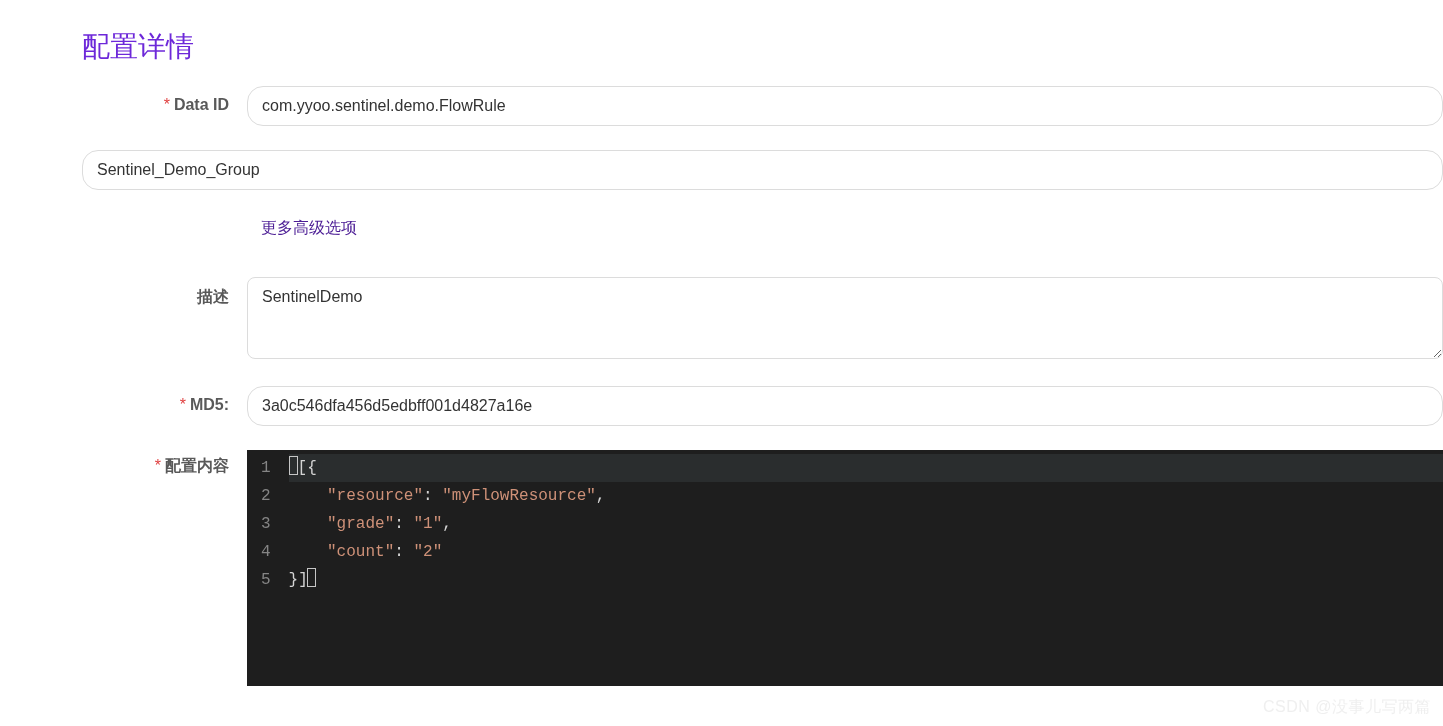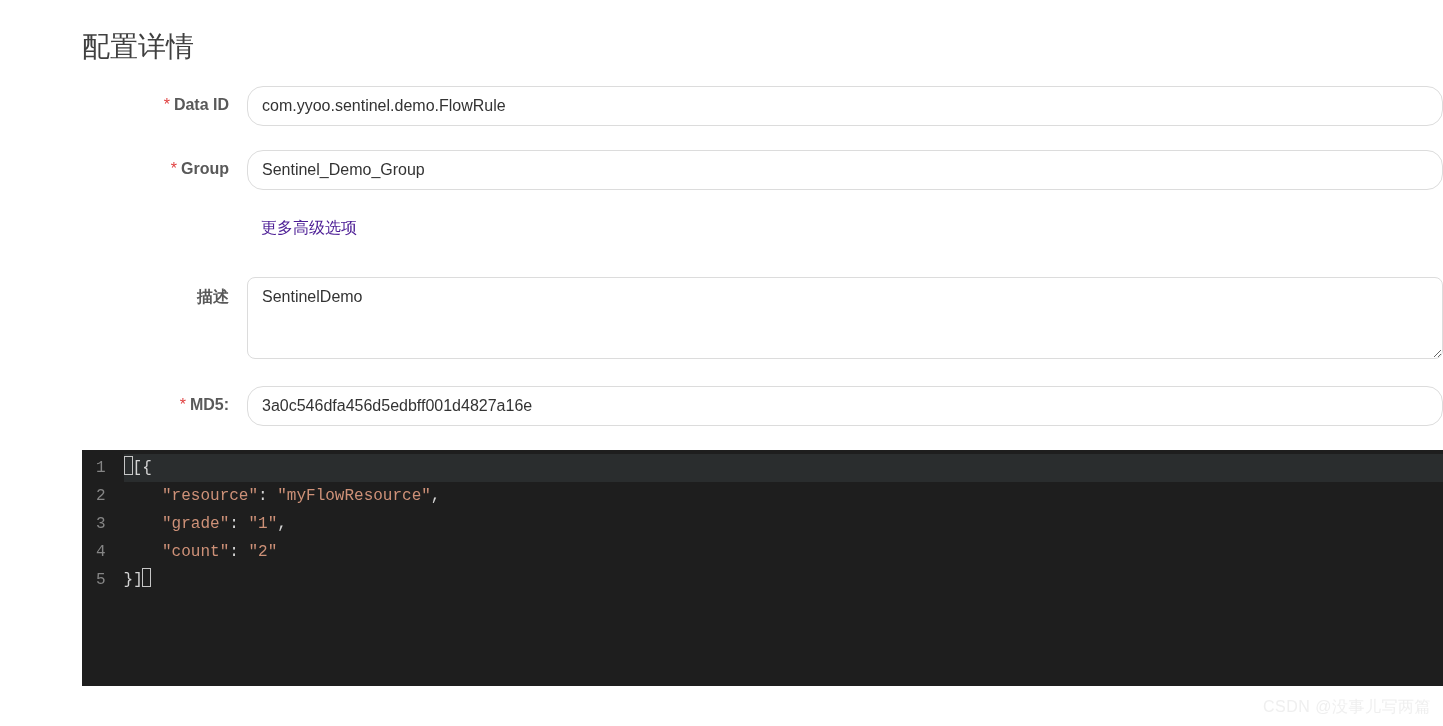--- a/index.html
+++ b/index.html
@@ -13,21 +13,21 @@
       color: #333;
       font-size: 14px;
       width: 1443px;
       height: 726px;
       overflow: hidden;
       position: relative;
     }
     .page-title {
       font-size: 28px;
       font-weight: 400;
-      color: #404040;
+      color: #6d28d9;
       padding: 28px 0 20px 82px;
       font-family: Liberation Serif, serif;
     }
     .form-container {
       padding-left: 82px;
       padding-right: 0;
     }
     .form-row {
       display: flex;
       align-items: flex-start;
@@ -162,23 +162,20 @@
   <div class="form-row">
     <label class="form-label">
       <span class="required-mark">*</span><span>Data ID</span>
     </label>
     <div class="form-control">
       <input type="text" class="text-input" value="com.yyoo.sentinel.demo.FlowRule" style="">
     </div>
   </div>
 
   <div class="form-row">
-    <label class="form-label">
-      <span class="required-mark">*</span><span>Group</span>
-    </label>
     <div class="form-control">
       <input type="text" class="text-input" value="Sentinel_Demo_Group" style="">
     </div>
   </div>
 
   <div class="link-row">
     <div class="spacer"></div>
     <a class="more-link">更多高级选项</a>
   </div>
 
@@ -194,20 +191,23 @@
   <div class="form-row">
     <label class="form-label">
       <span class="required-mark">*</span><span>MD5:</span>
     </label>
     <div class="form-control">
       <input type="text" class="text-input" value="3a0c546dfa456d5edbff001d4827a16e" style="">
     </div>
   </div>
 
   <div class="form-row" style="margin-bottom:0;">
+    <label class="form-label content-label">
+      <span class="required-mark">*</span><span>配置内容</span>
+    </label>
     <div class="form-control">
       <div class="code-editor">
         <div class="gutter">
           <div>1</div>
           <div>2</div>
           <div>3</div>
           <div>4</div>
           <div>5</div>
         </div>
         <div class="code-content">

